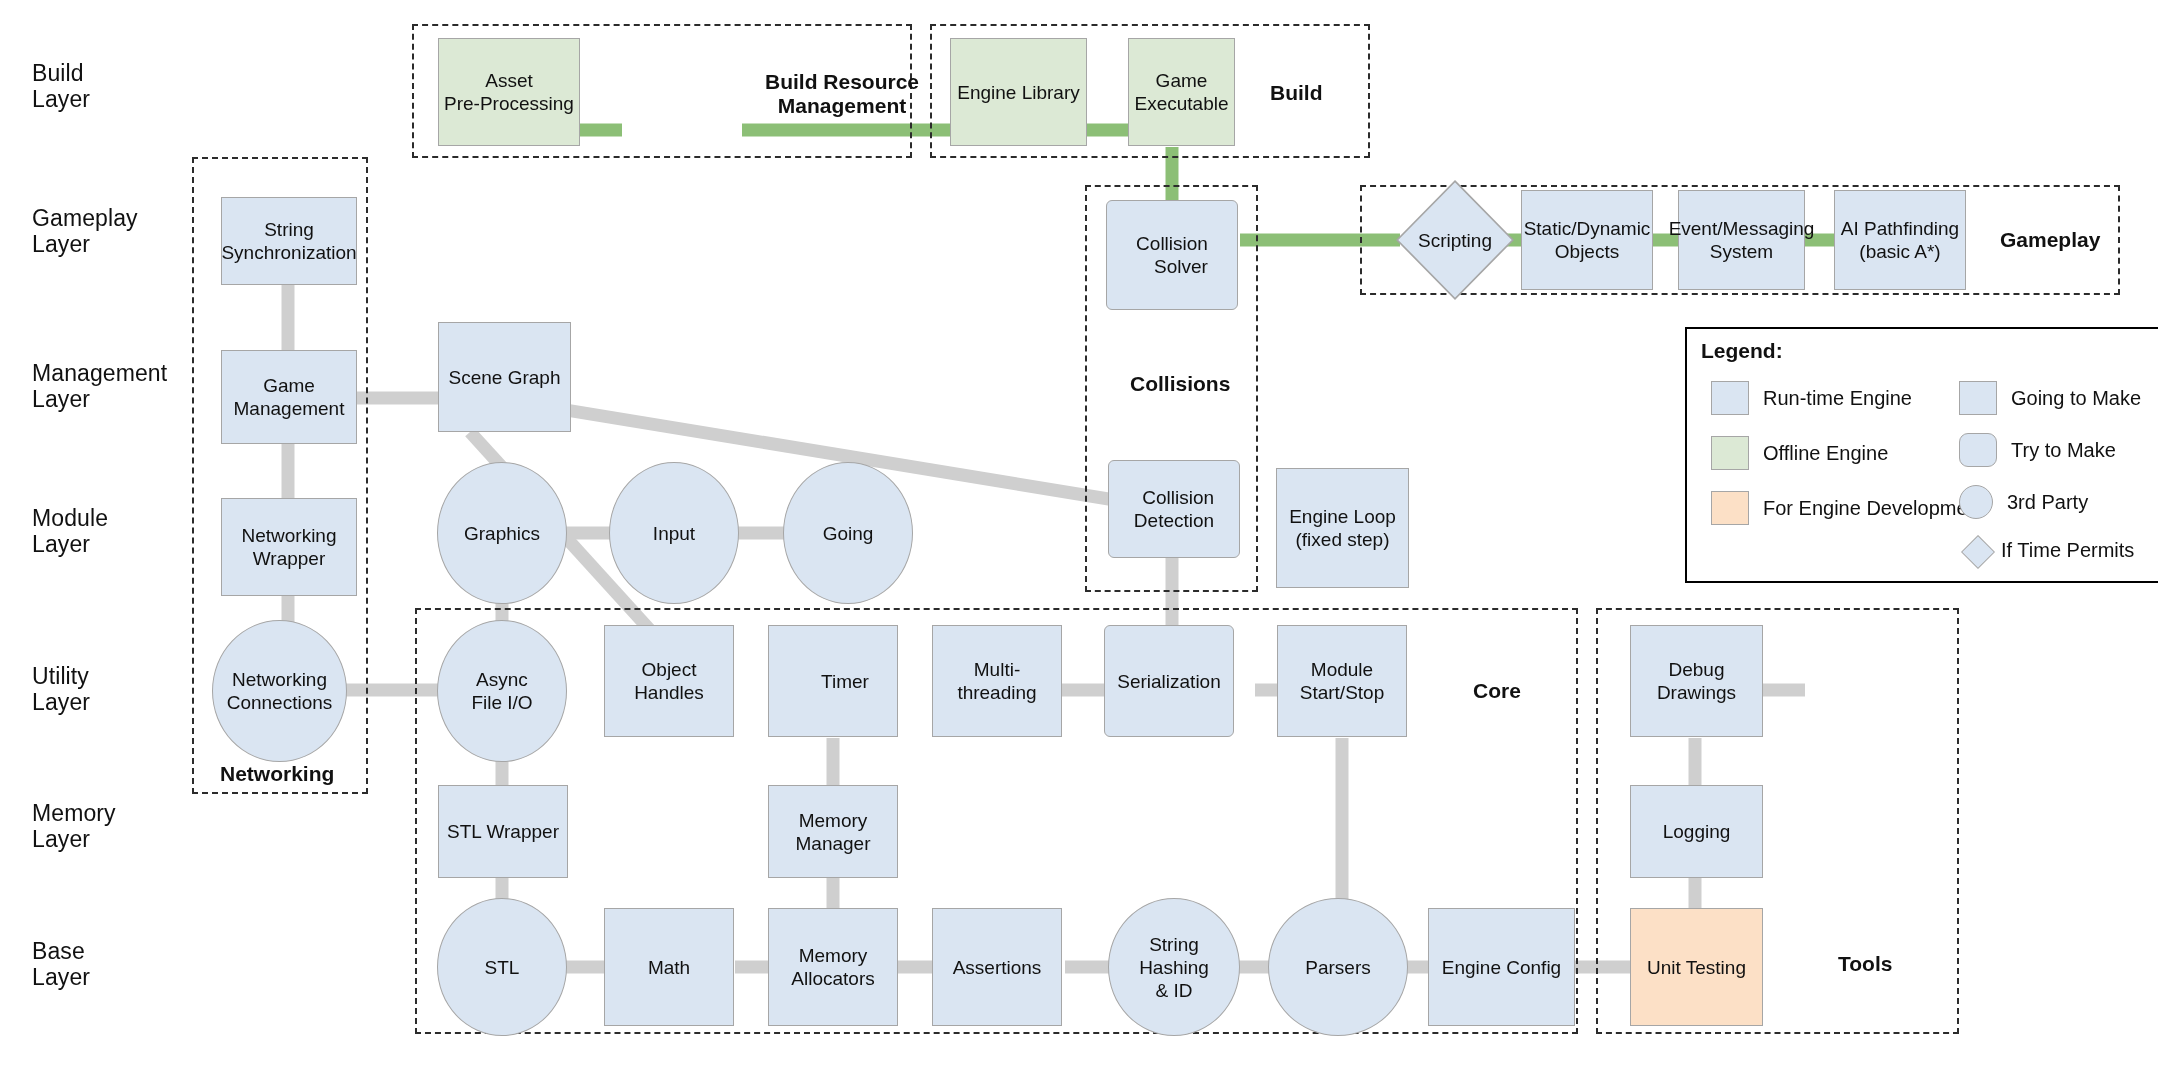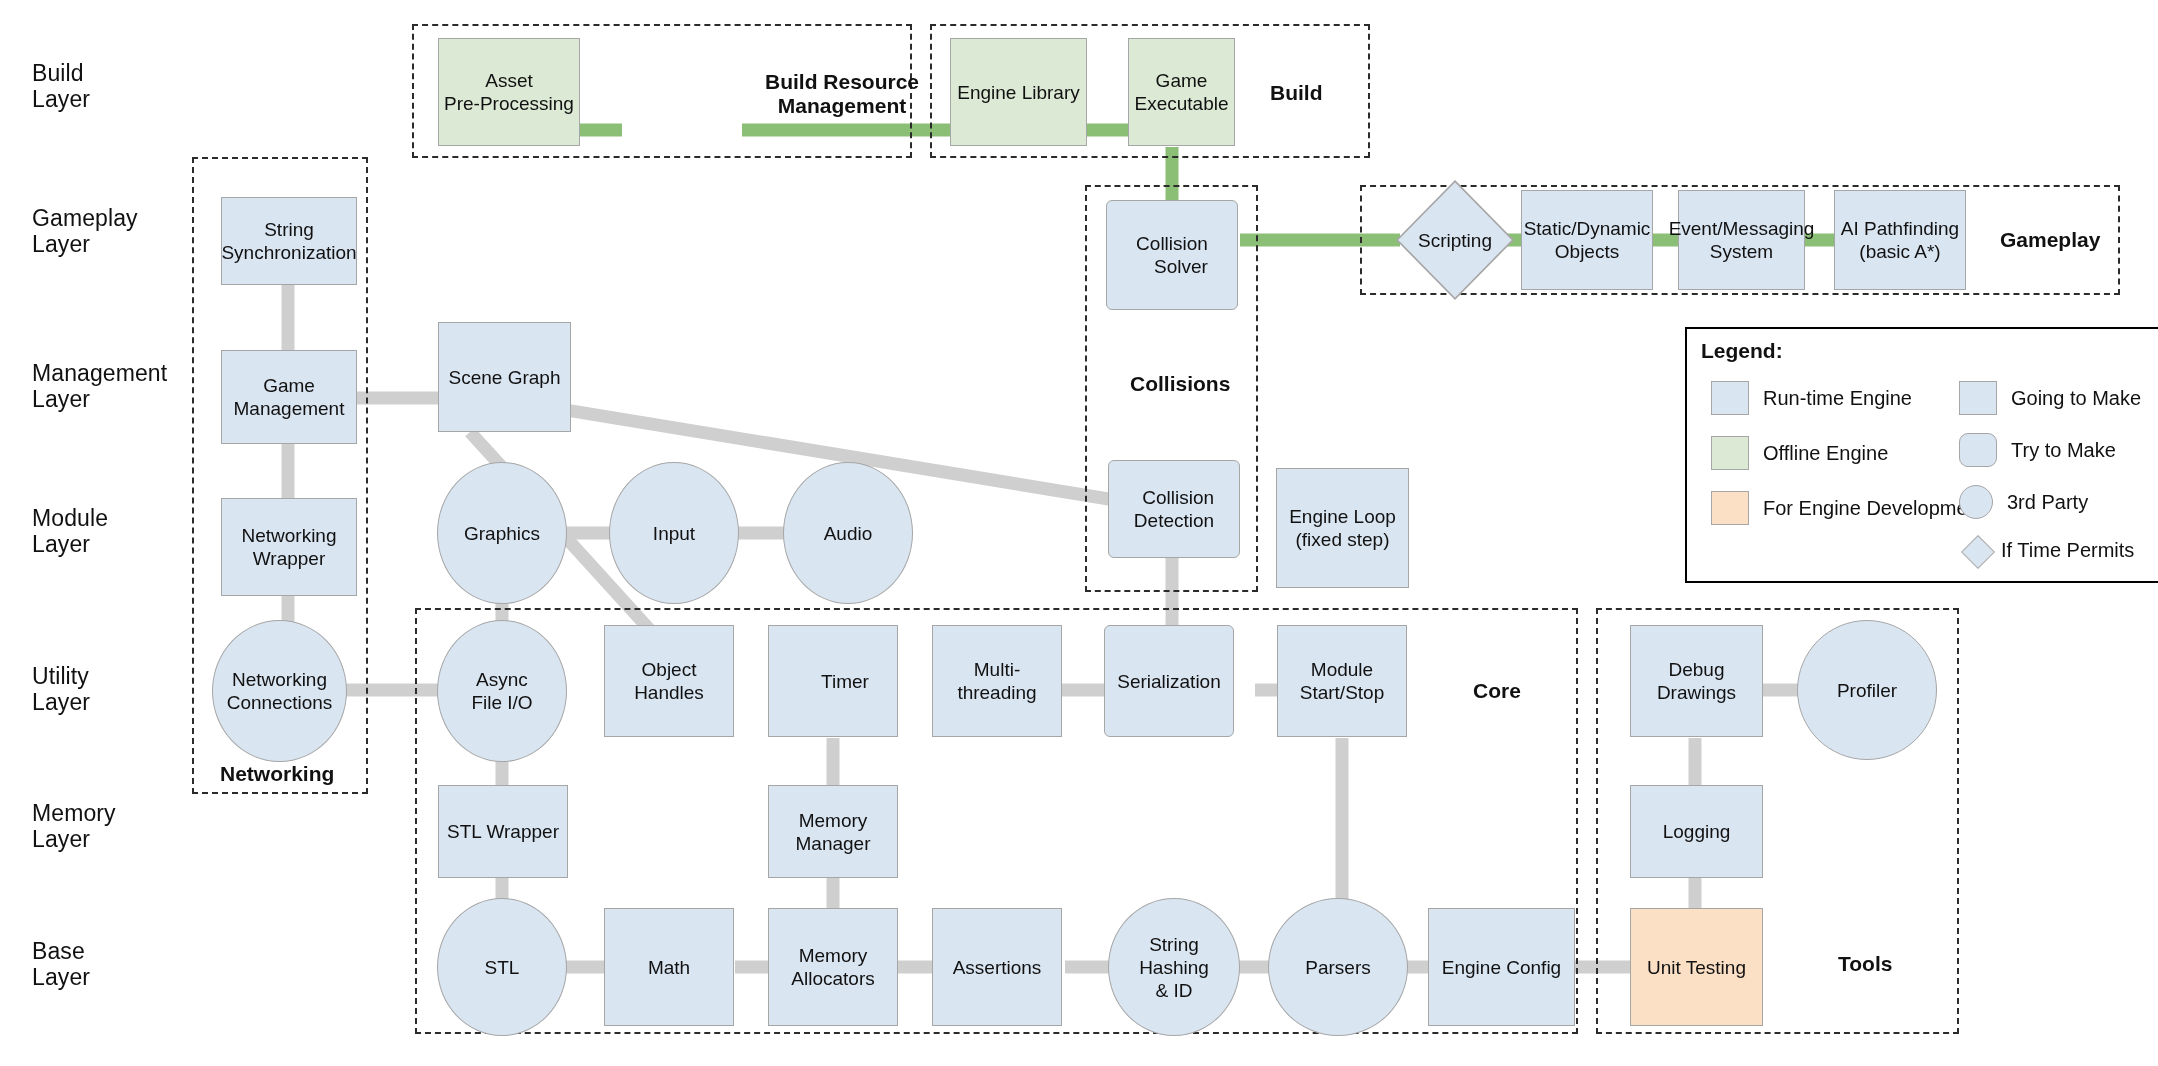--- a/index.html
+++ b/index.html
@@ -249,41 +249,40 @@
 (basic A*)</div>
 
   <div class="node" style="left:221px; top:350px; width:136px; height:94px;">Game
 Management</div>
   <div class="node" style="left:438px; top:322px; width:133px; height:110px;">Scene Graph</div>
 
   <div class="node" style="left:221px; top:498px; width:136px; height:98px;">Networking
 Wrapper</div>
   <div class="node ellipse" style="left:437px; top:462px; width:130px; height:142px;">Graphics</div>
   <div class="node ellipse" style="left:609px; top:462px; width:130px; height:142px;">Input</div>
-  <div class="node ellipse" style="left:783px; top:462px; width:130px; height:142px;">Audio</div>
+  <div class="node ellipse" style="left:783px; top:462px; width:130px; height:142px;">Going</div>
   <div class="node rounded" style="left:1108px; top:460px; width:132px; height:98px;">Collision
 Detection</div>
   <div class="node" style="left:1276px; top:468px; width:133px; height:120px;">Engine Loop
 (fixed step)</div>
 
   <div class="node ellipse" style="left:212px; top:620px; width:135px; height:142px;">Networking
 Connections</div>
   <div class="node ellipse" style="left:437px; top:620px; width:130px; height:142px;">Async
 File I/O</div>
   <div class="node" style="left:604px; top:625px; width:130px; height:112px;">Object
 Handles</div>
   <div class="node" style="left:768px; top:625px; width:130px; height:112px;padding-left:28px;">Timer</div>
   <div class="node" style="left:932px; top:625px; width:130px; height:112px;">Multi-
 threading</div>
   <div class="node rounded" style="left:1104px; top:625px; width:130px; height:112px;">Serialization</div>
   <div class="node" style="left:1277px; top:625px; width:130px; height:112px;">Module
 Start/Stop</div>
   <div class="node" style="left:1630px; top:625px; width:133px; height:112px;">Debug
 Drawings</div>
-  <div class="node ellipse" style="left:1797px; top:620px; width:140px; height:140px;">Profiler</div>
 
   <div class="node" style="left:438px; top:785px; width:130px; height:93px;">STL Wrapper</div>
   <div class="node" style="left:768px; top:785px; width:130px; height:93px;">Memory
 Manager</div>
   <div class="node" style="left:1630px; top:785px; width:133px; height:93px;">Logging</div>
 
   <div class="node ellipse" style="left:437px; top:898px; width:130px; height:138px;">STL</div>
   <div class="node" style="left:604px; top:908px; width:130px; height:118px;">Math</div>
   <div class="node" style="left:768px; top:908px; width:130px; height:118px;">Memory
 Allocators</div>

